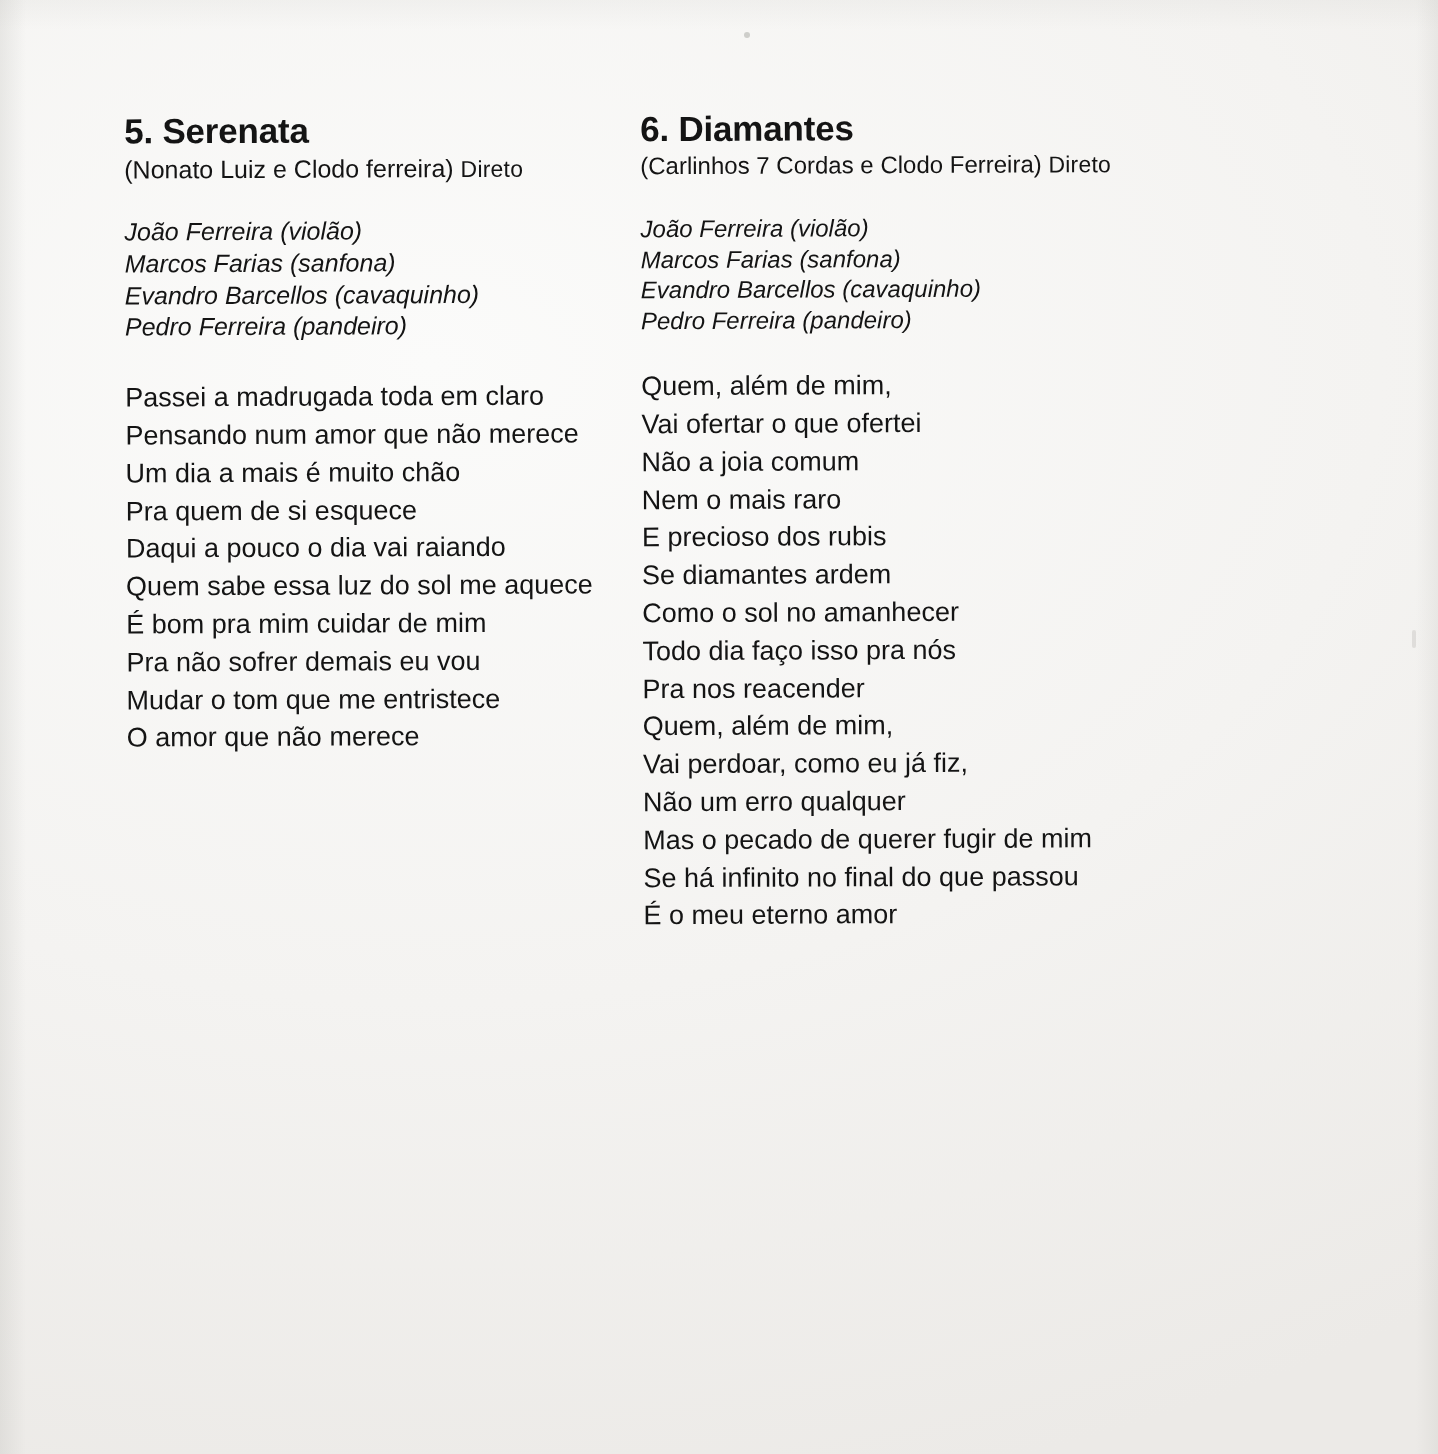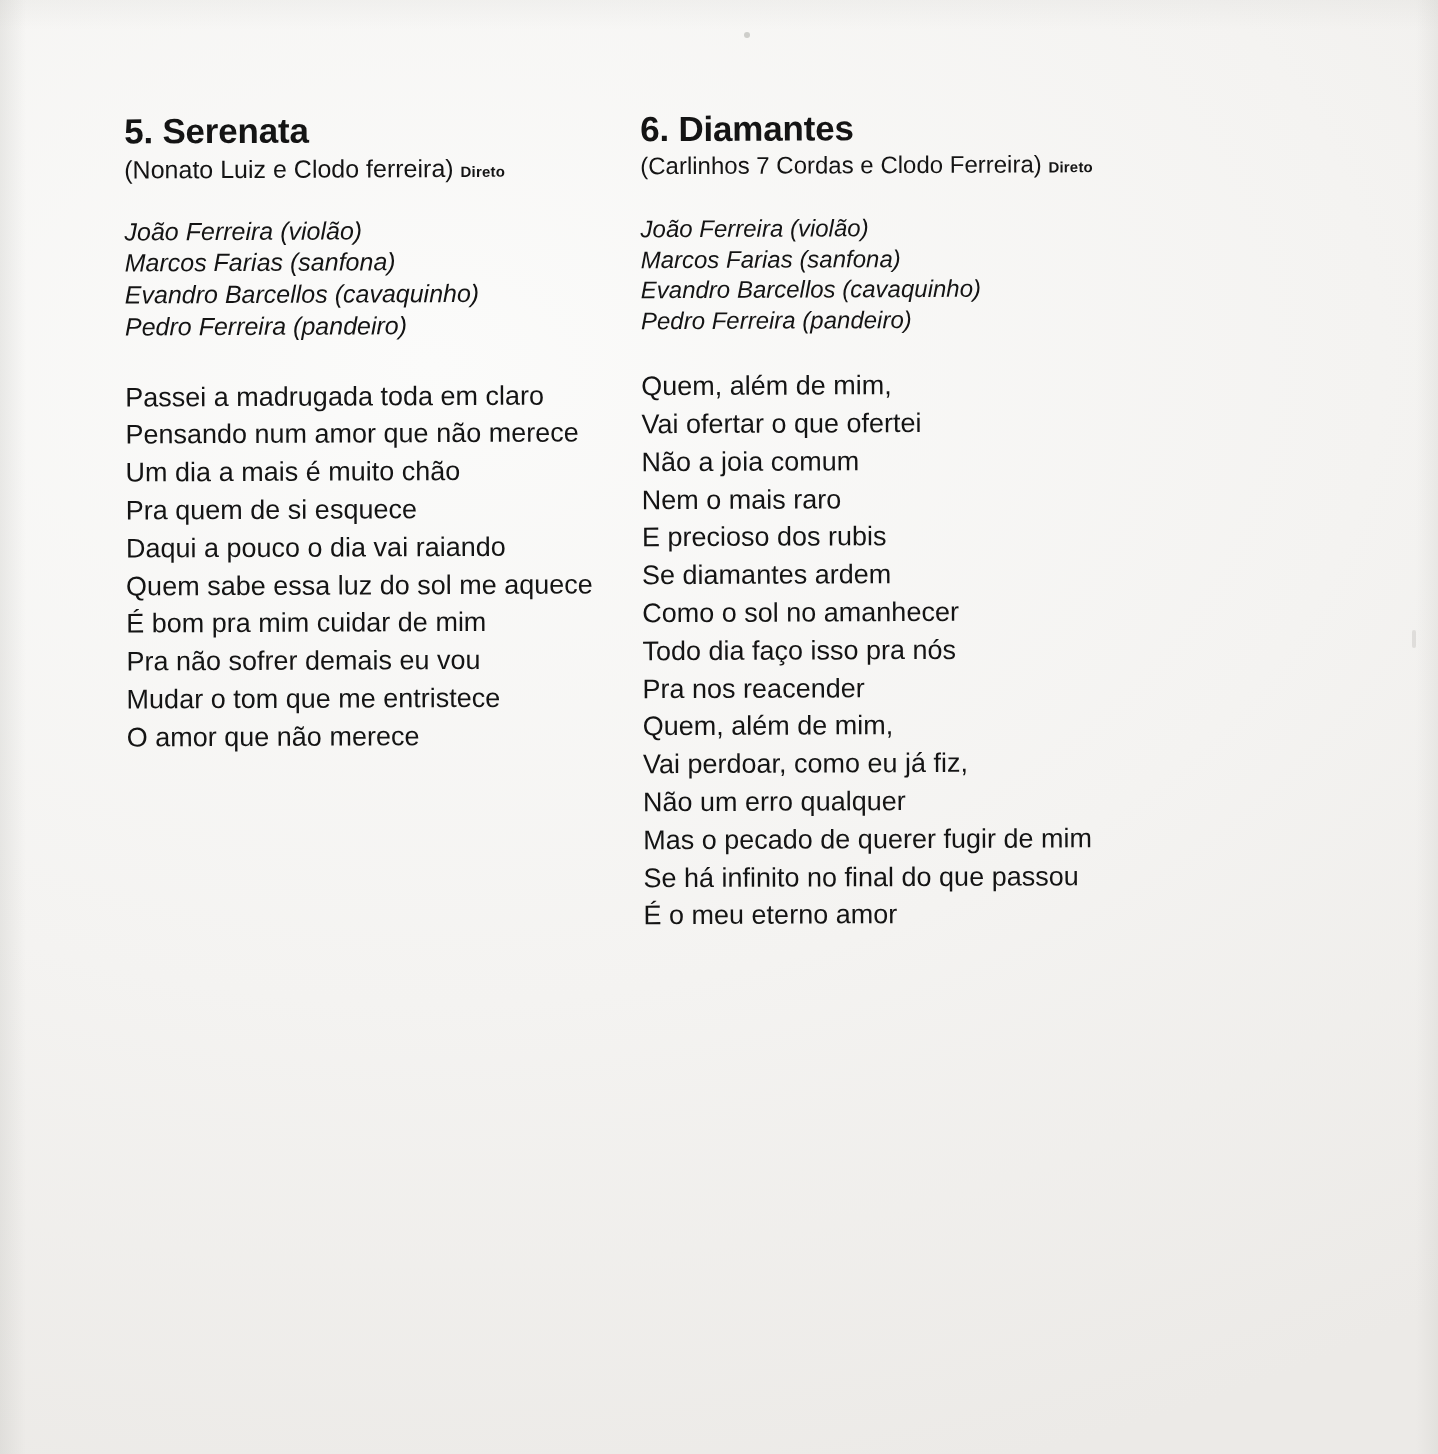--- a/index.html
+++ b/index.html
@@ -70,23 +70,22 @@
     line-height: 1.16;
   }
 
   .credit-line {
     font-size: 25px;
     line-height: 1.2;
     margin: 0;
     white-space: nowrap;
   }
   .credit-suffix {
-    font-size: 15px;
+    font-size: 23px;
     letter-spacing: 0.2px;
-    font-weight: bold;
   }
 
   .musicians {
     margin-top: 32px;
     font-style: italic;
     font-size: 25px;
     line-height: 1.27;
   }
 
   .lyrics {

